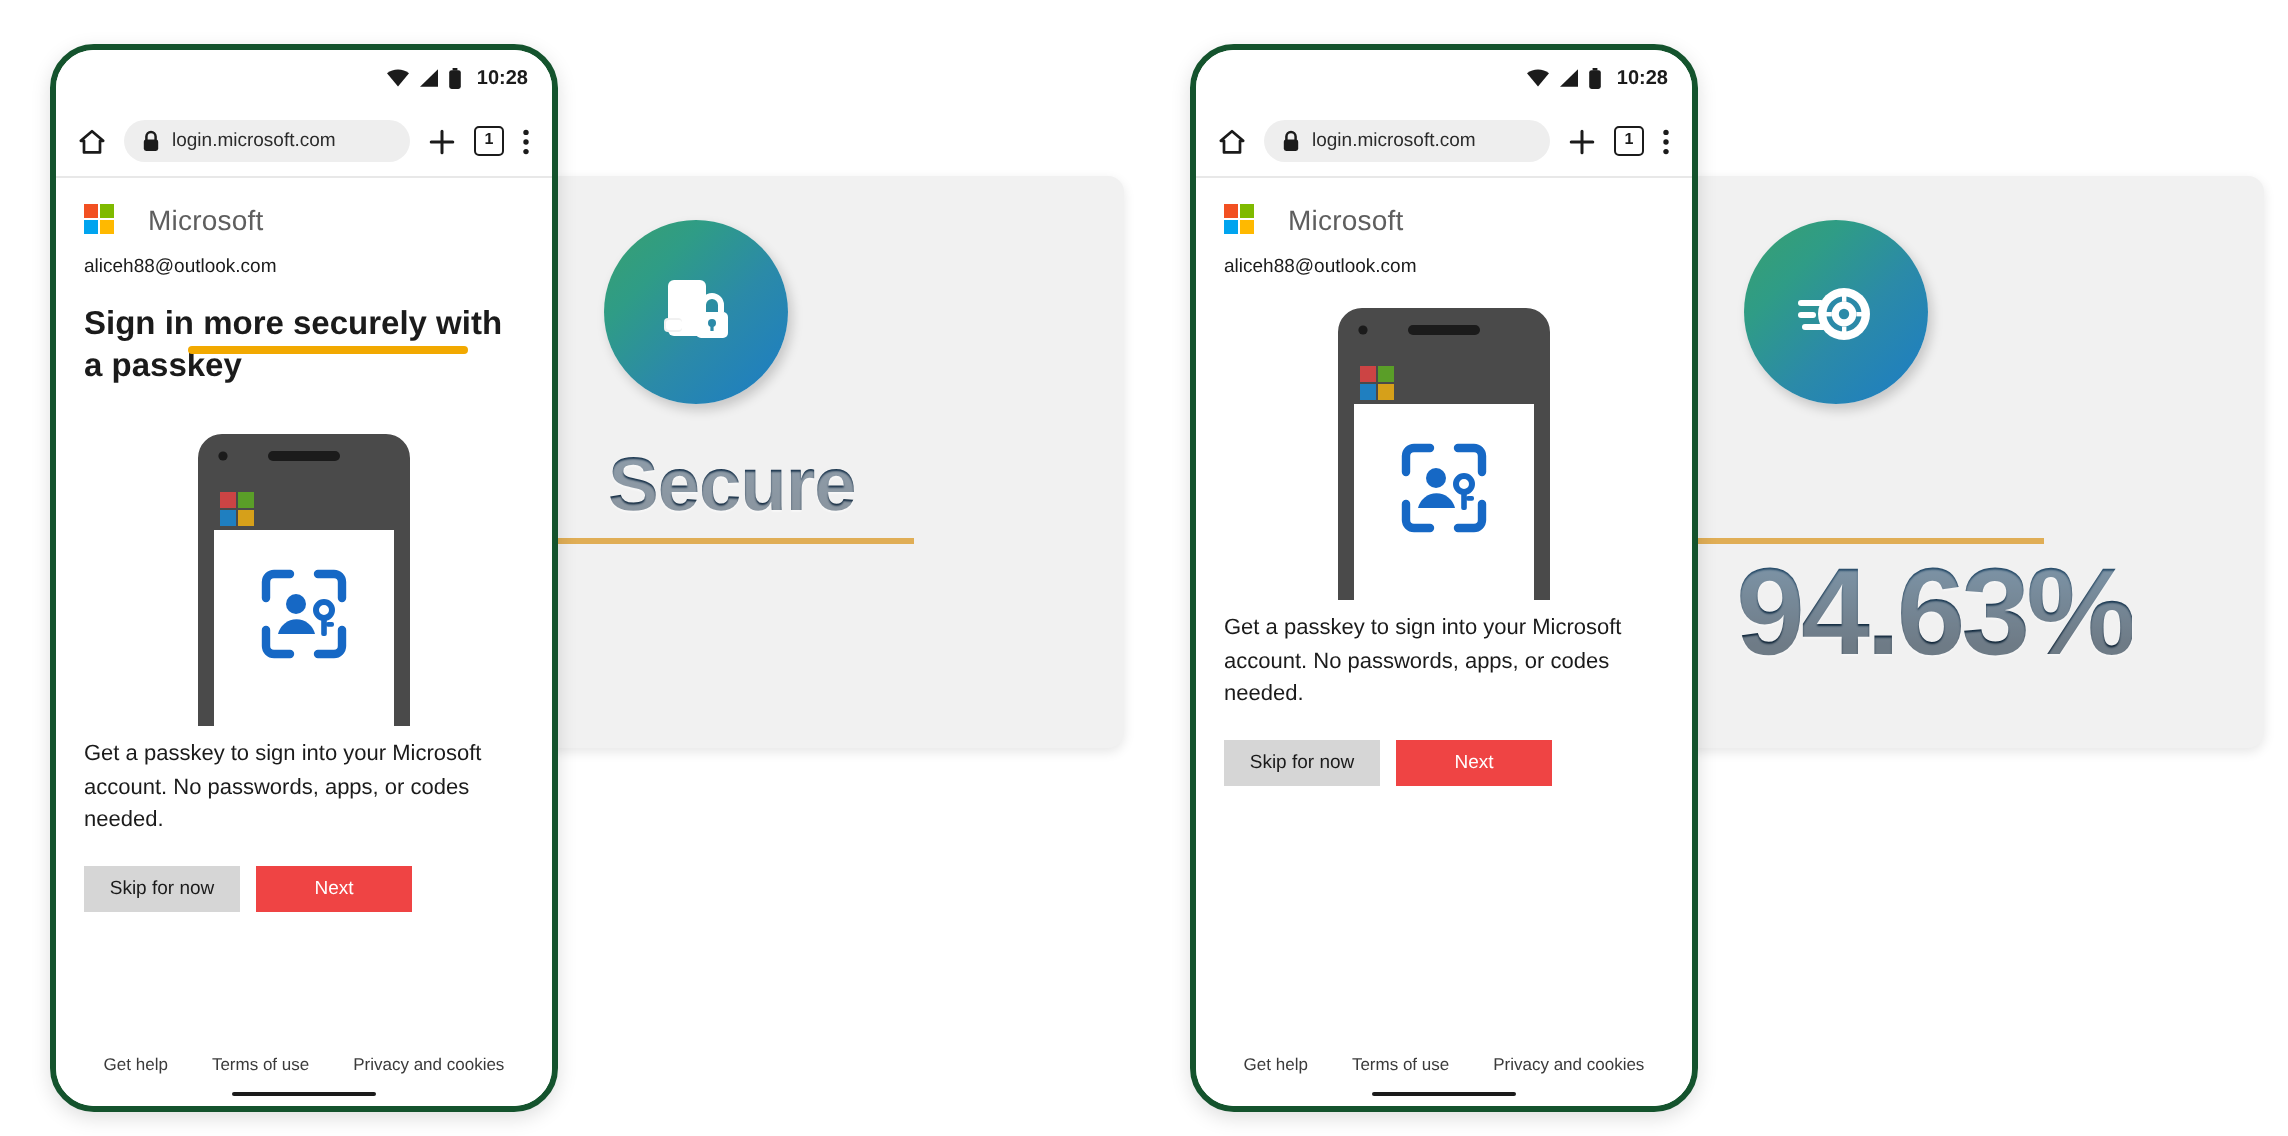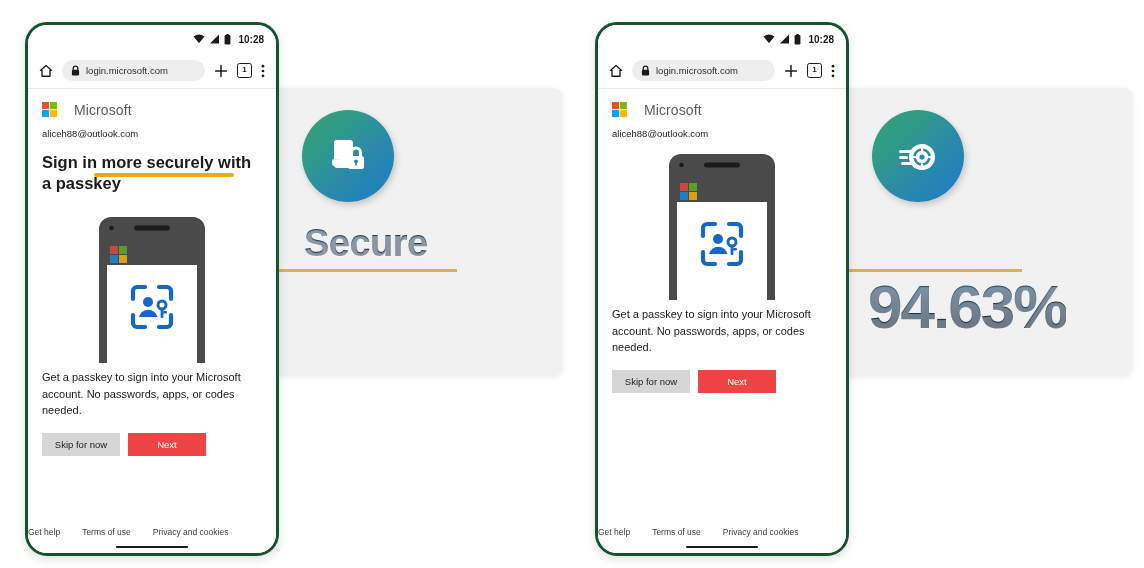--- a/index.html
+++ b/index.html
@@ -128,21 +128,21 @@
     border:none;cursor:pointer;font-family:inherit;
   }
   .btn.secondary{background:#d6d6d6;color:#1b1b1b;}
   .btn.primary{background:#ef4444;color:#ffffff;}
 
   .phone-footer{
     position:absolute;left:0;right:0;bottom:0;
     padding-bottom:6px;background:#fff;
   }
   .footer-links{
-    display:flex;gap:22px;
+    display:flex;justify-content:center;gap:22px;
     font-size:8.5px;color:#3b3b3b;padding-bottom:9px;
   }
   .home-indicator{
     width:72px;height:2.5px;background:#1b1b1b;border-radius:2px;margin:0 auto;
   }
 </style>
 </head>
 <body>
 
 <div class="stage">

